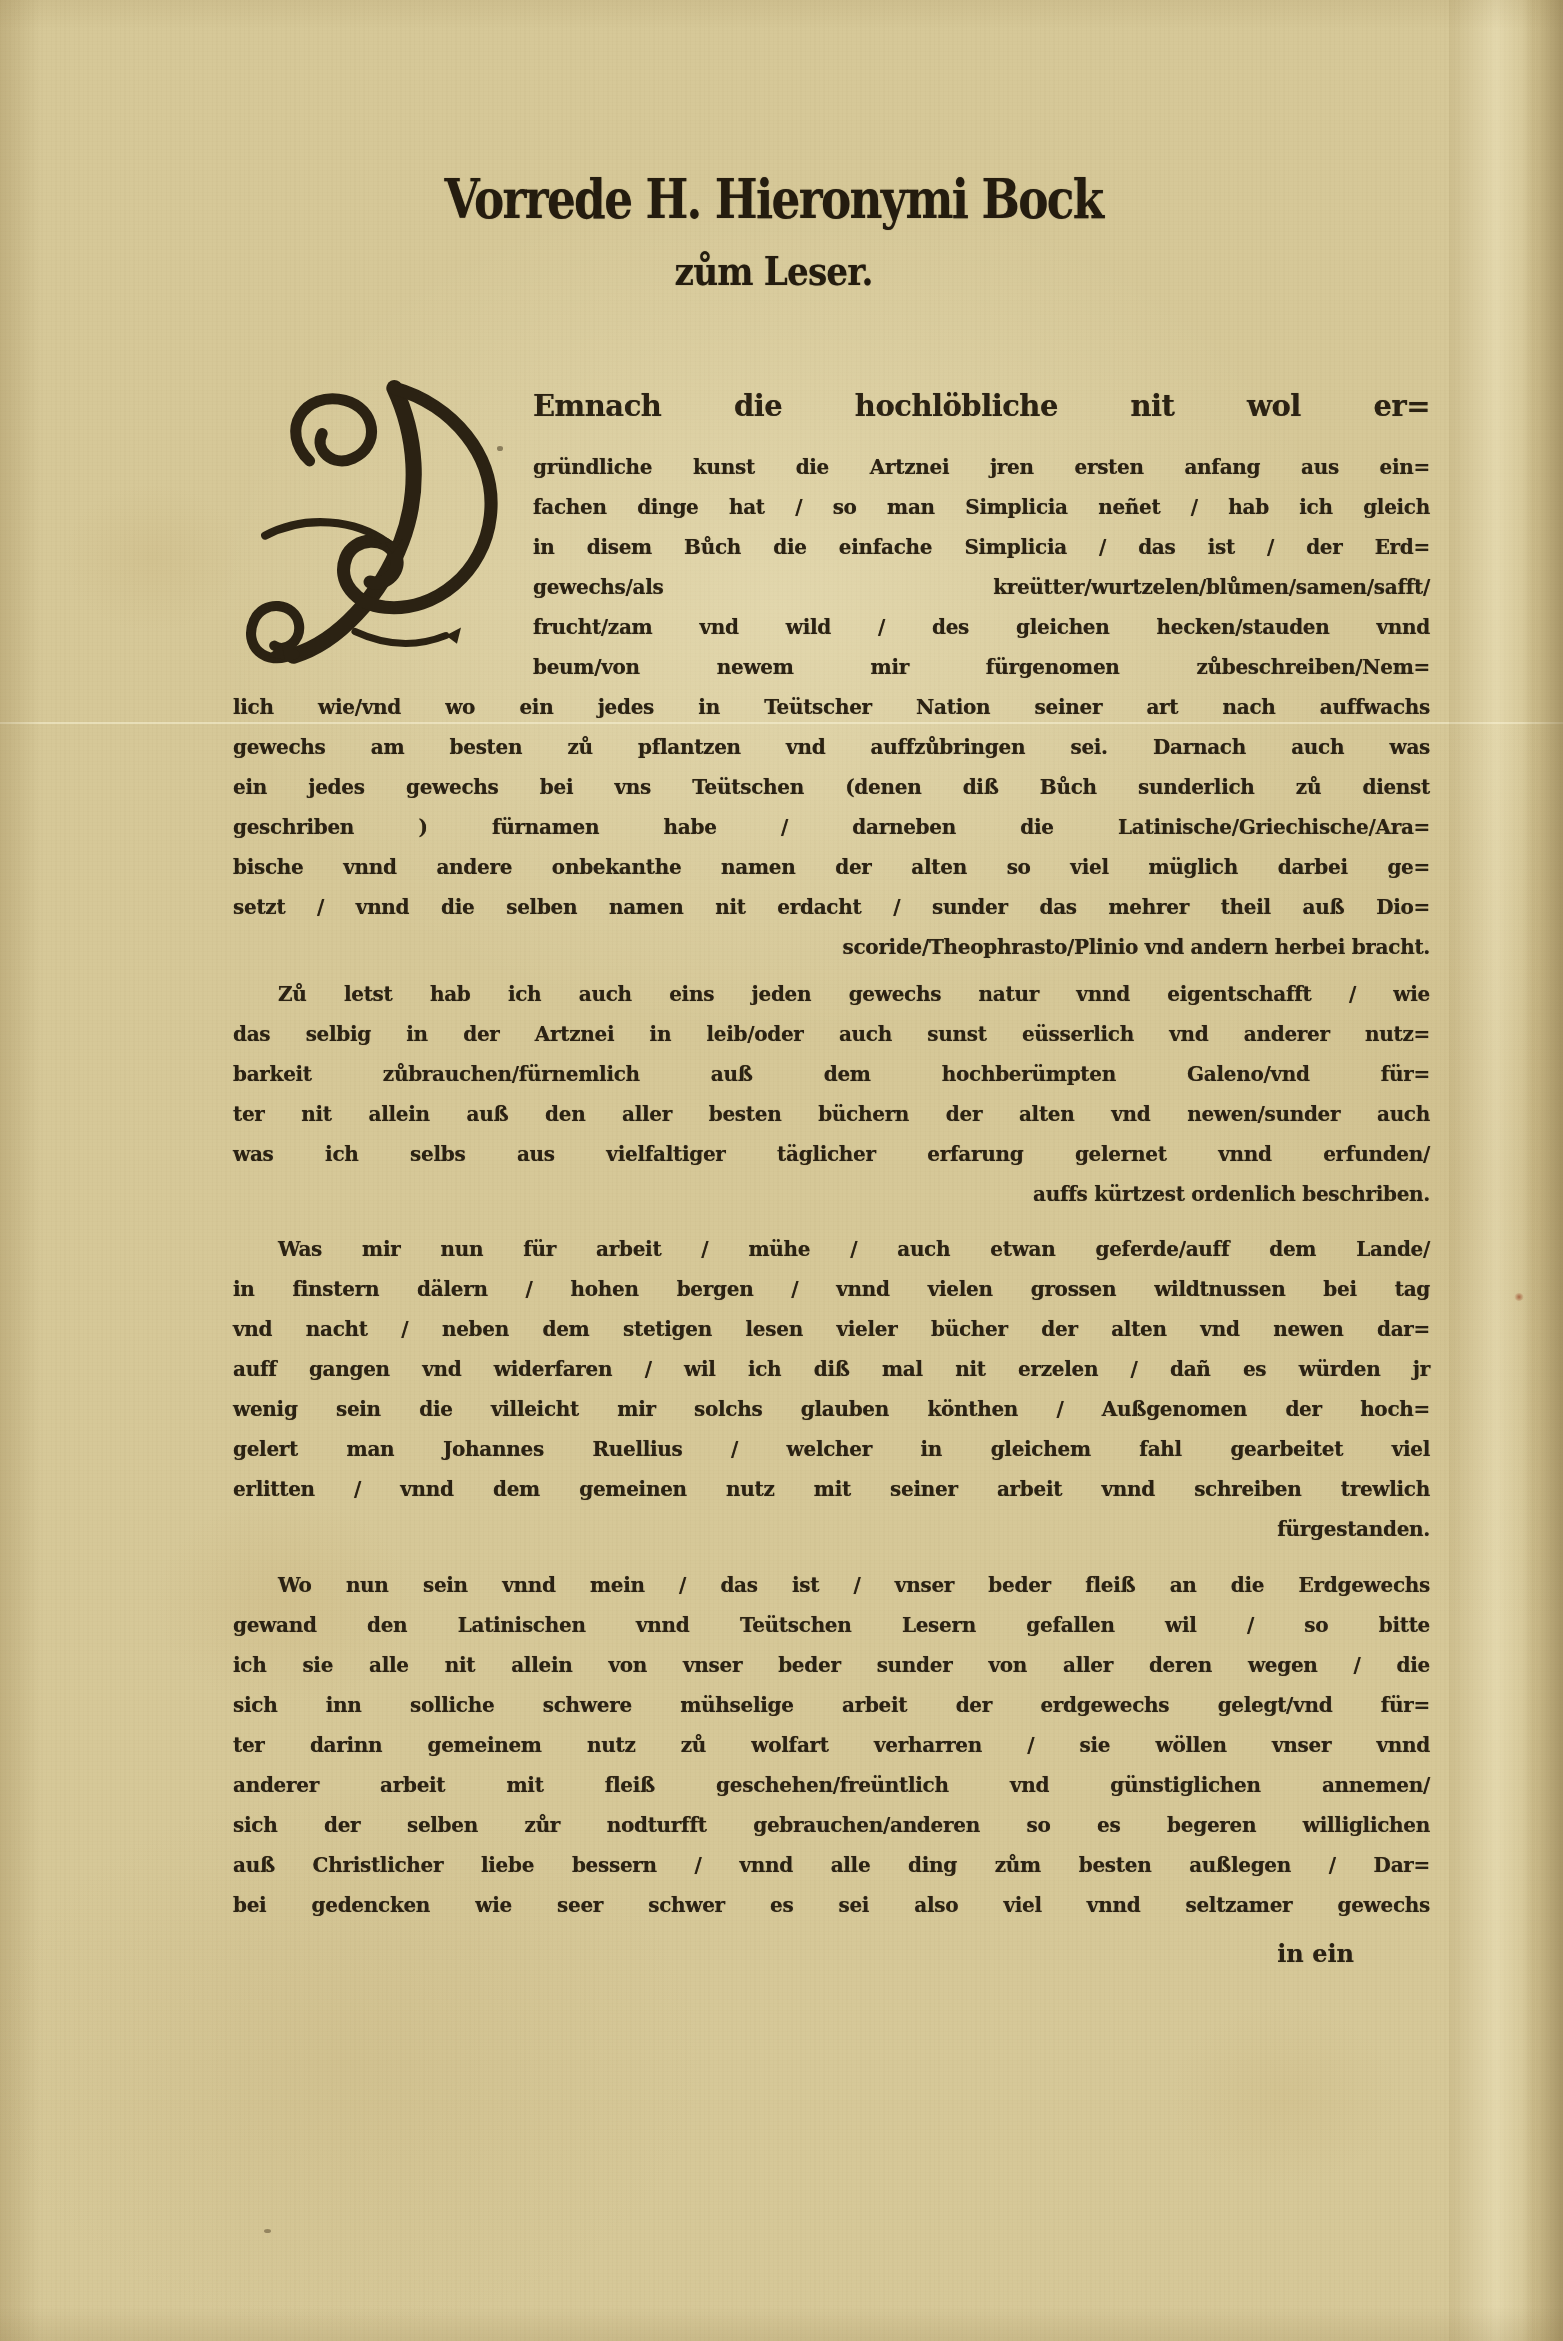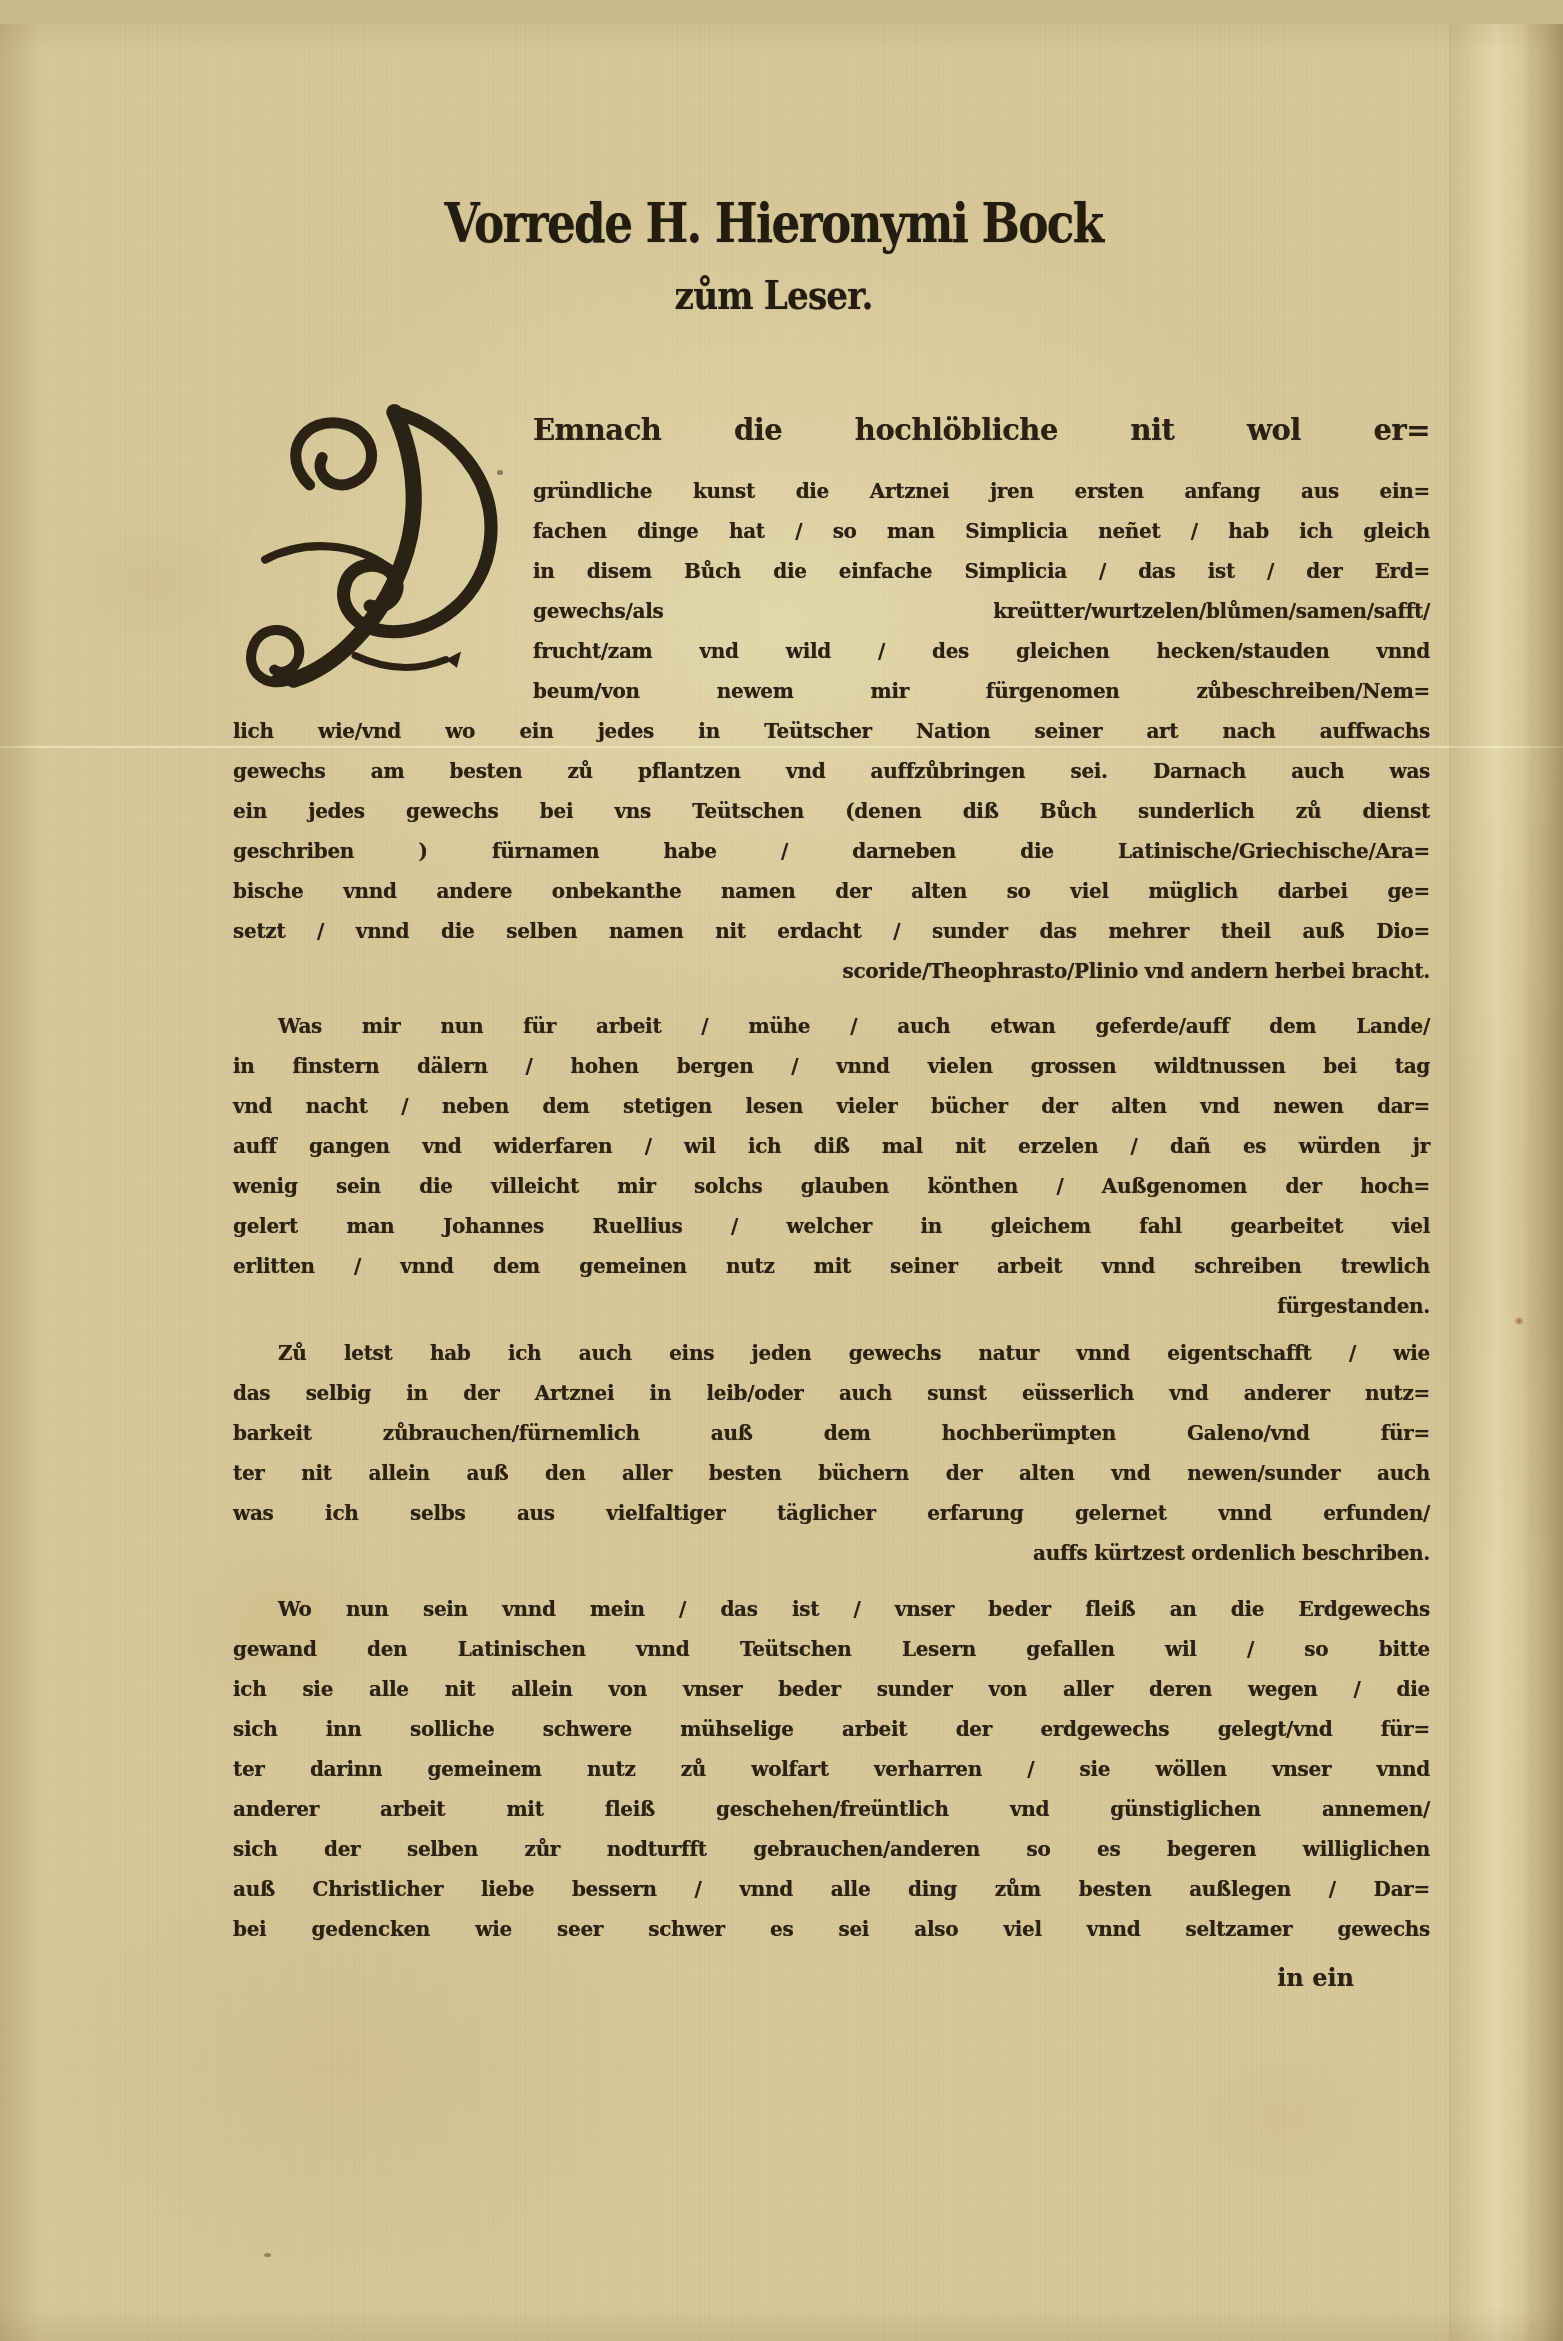--- a/index.html
+++ b/index.html
@@ -11,21 +11,20 @@
   .page{
     position:absolute;inset:0;overflow:hidden;
     background-color:#d6c898;
     background-image:
       radial-gradient(ellipse 812px 609px at 50% 26%, rgba(255,250,222,0.30), transparent 70%),
       radial-gradient(ellipse 609px 457px at 22% 88%, rgba(160,128,66,0.10), transparent 60%),
       radial-gradient(ellipse 457px 710px at 96% 50%, rgba(150,120,60,0.10), transparent 65%),
       repeating-linear-gradient(90deg, rgba(120,98,52,0.028) 0 1.5px, rgba(0,0,0,0) 1.5px 4.6px),
       repeating-linear-gradient(0deg, rgba(140,115,60,0.018) 0 1px, rgba(0,0,0,0) 1px 3.6px);
     color:#2b2213;
-    margin-top:24px;
   }
   
   .edge-left{position:absolute;left:0;top:0;width:41px;height:100%;
     background:linear-gradient(90deg, rgba(130,105,55,0.25), rgba(130,105,55,0.0));}
   .edge-top{position:absolute;left:0;top:0;width:100%;height:30px;
     background:linear-gradient(rgba(130,105,55,0.10), rgba(130,105,55,0.0));}
   .edge-bottom{position:absolute;left:0;bottom:0;width:100%;height:36px;
     background:linear-gradient(rgba(130,105,55,0.0), rgba(130,105,55,0.16));}
   .fold-right{position:absolute;top:0;right:28px;width:86px;height:100%;
     background:linear-gradient(90deg, rgba(120,95,45,0.10), rgba(255,248,216,0.32) 55%, rgba(120,95,45,0.05));}
@@ -134,38 +133,38 @@
       <div class="line">beum/von newem mir fürgenomen zůbeschreiben/Nem=</div>
       <div class="line">lich wie/vnd wo ein jedes in Teütscher Nation seiner art nach auffwachs</div>
       <div class="line">gewechs am besten zů pflantzen vnd auffzůbringen sei.  Darnach auch was</div>
       <div class="line">ein jedes gewechs bei vns Teütschen (denen diß Bůch sunderlich zů dienst</div>
       <div class="line">geschriben )  fürnamen habe / darneben die Latinische/Griechische/Ara=</div>
       <div class="line">bische vnnd andere onbekanthe namen der alten so viel müglich darbei ge=</div>
       <div class="line">setzt / vnnd die selben namen nit erdacht / sunder das mehrer theil auß Dio=</div>
       <div class="line nj">scoride/Theophrasto/Plinio vnd andern herbei bracht.</div>
     </section>
 
+    <section class="para p2">
+      <div class="line ind">Zů letst hab ich auch eins jeden gewechs natur vnnd eigentschafft / wie</div>
+      <div class="line">das selbig in der Artznei in leib/oder auch sunst eüsserlich vnd anderer nutz=</div>
+      <div class="line">barkeit zůbrauchen/fürnemlich auß dem hochberümpten Galeno/vnd für=</div>
+      <div class="line">ter nit allein auß den aller besten büchern der alten vnd newen/sunder auch</div>
+      <div class="line">was ich selbs aus vielfaltiger täglicher erfarung gelernet vnnd erfunden/</div>
+      <div class="line nj">auffs kürtzest ordenlich beschriben.</div>
+    </section>
+
     <section class="para p3">
       <div class="line ind">Was mir nun für arbeit / mühe / auch etwan geferde/auff dem Lande/</div>
       <div class="line">in finstern dälern / hohen bergen / vnnd vielen grossen wildtnussen bei tag</div>
       <div class="line">vnd nacht / neben dem stetigen lesen vieler bücher der alten vnd newen dar=</div>
       <div class="line">auff gangen vnd widerfaren / wil ich diß mal nit erzelen / dañ es würden jr</div>
       <div class="line">wenig sein die villeicht mir solchs glauben könthen / Außgenomen der hoch=</div>
       <div class="line">gelert man Johannes Ruellius /  welcher in gleichem fahl gearbeitet viel</div>
       <div class="line">erlitten / vnnd dem gemeinen nutz mit seiner arbeit vnnd schreiben trewlich</div>
       <div class="line nj">fürgestanden.</div>
-    </section>
-
-    <section class="para p2">
-      <div class="line ind">Zů letst hab ich auch eins jeden gewechs natur vnnd eigentschafft / wie</div>
-      <div class="line">das selbig in der Artznei in leib/oder auch sunst eüsserlich vnd anderer nutz=</div>
-      <div class="line">barkeit zůbrauchen/fürnemlich auß dem hochberümpten Galeno/vnd für=</div>
-      <div class="line">ter nit allein auß den aller besten büchern der alten vnd newen/sunder auch</div>
-      <div class="line">was ich selbs aus vielfaltiger täglicher erfarung gelernet vnnd erfunden/</div>
-      <div class="line nj">auffs kürtzest ordenlich beschriben.</div>
     </section>
 
     <section class="para p4">
       <div class="line ind">Wo nun sein vnnd mein / das ist / vnser beder fleiß an die Erdgewechs</div>
       <div class="line">gewand den Latinischen vnnd Teütschen Lesern gefallen wil / so bitte</div>
       <div class="line">ich sie alle nit allein von vnser beder sunder von aller deren wegen / die</div>
       <div class="line">sich inn solliche schwere mühselige arbeit der erdgewechs gelegt/vnd für=</div>
       <div class="line">ter darinn gemeinem nutz zů wolfart verharren / sie wöllen vnser vnnd</div>
       <div class="line">anderer arbeit mit fleiß geschehen/freüntlich vnd günstiglichen annemen/</div>
       <div class="line">sich der selben zůr nodturfft gebrauchen/anderen so es begeren williglichen</div>

